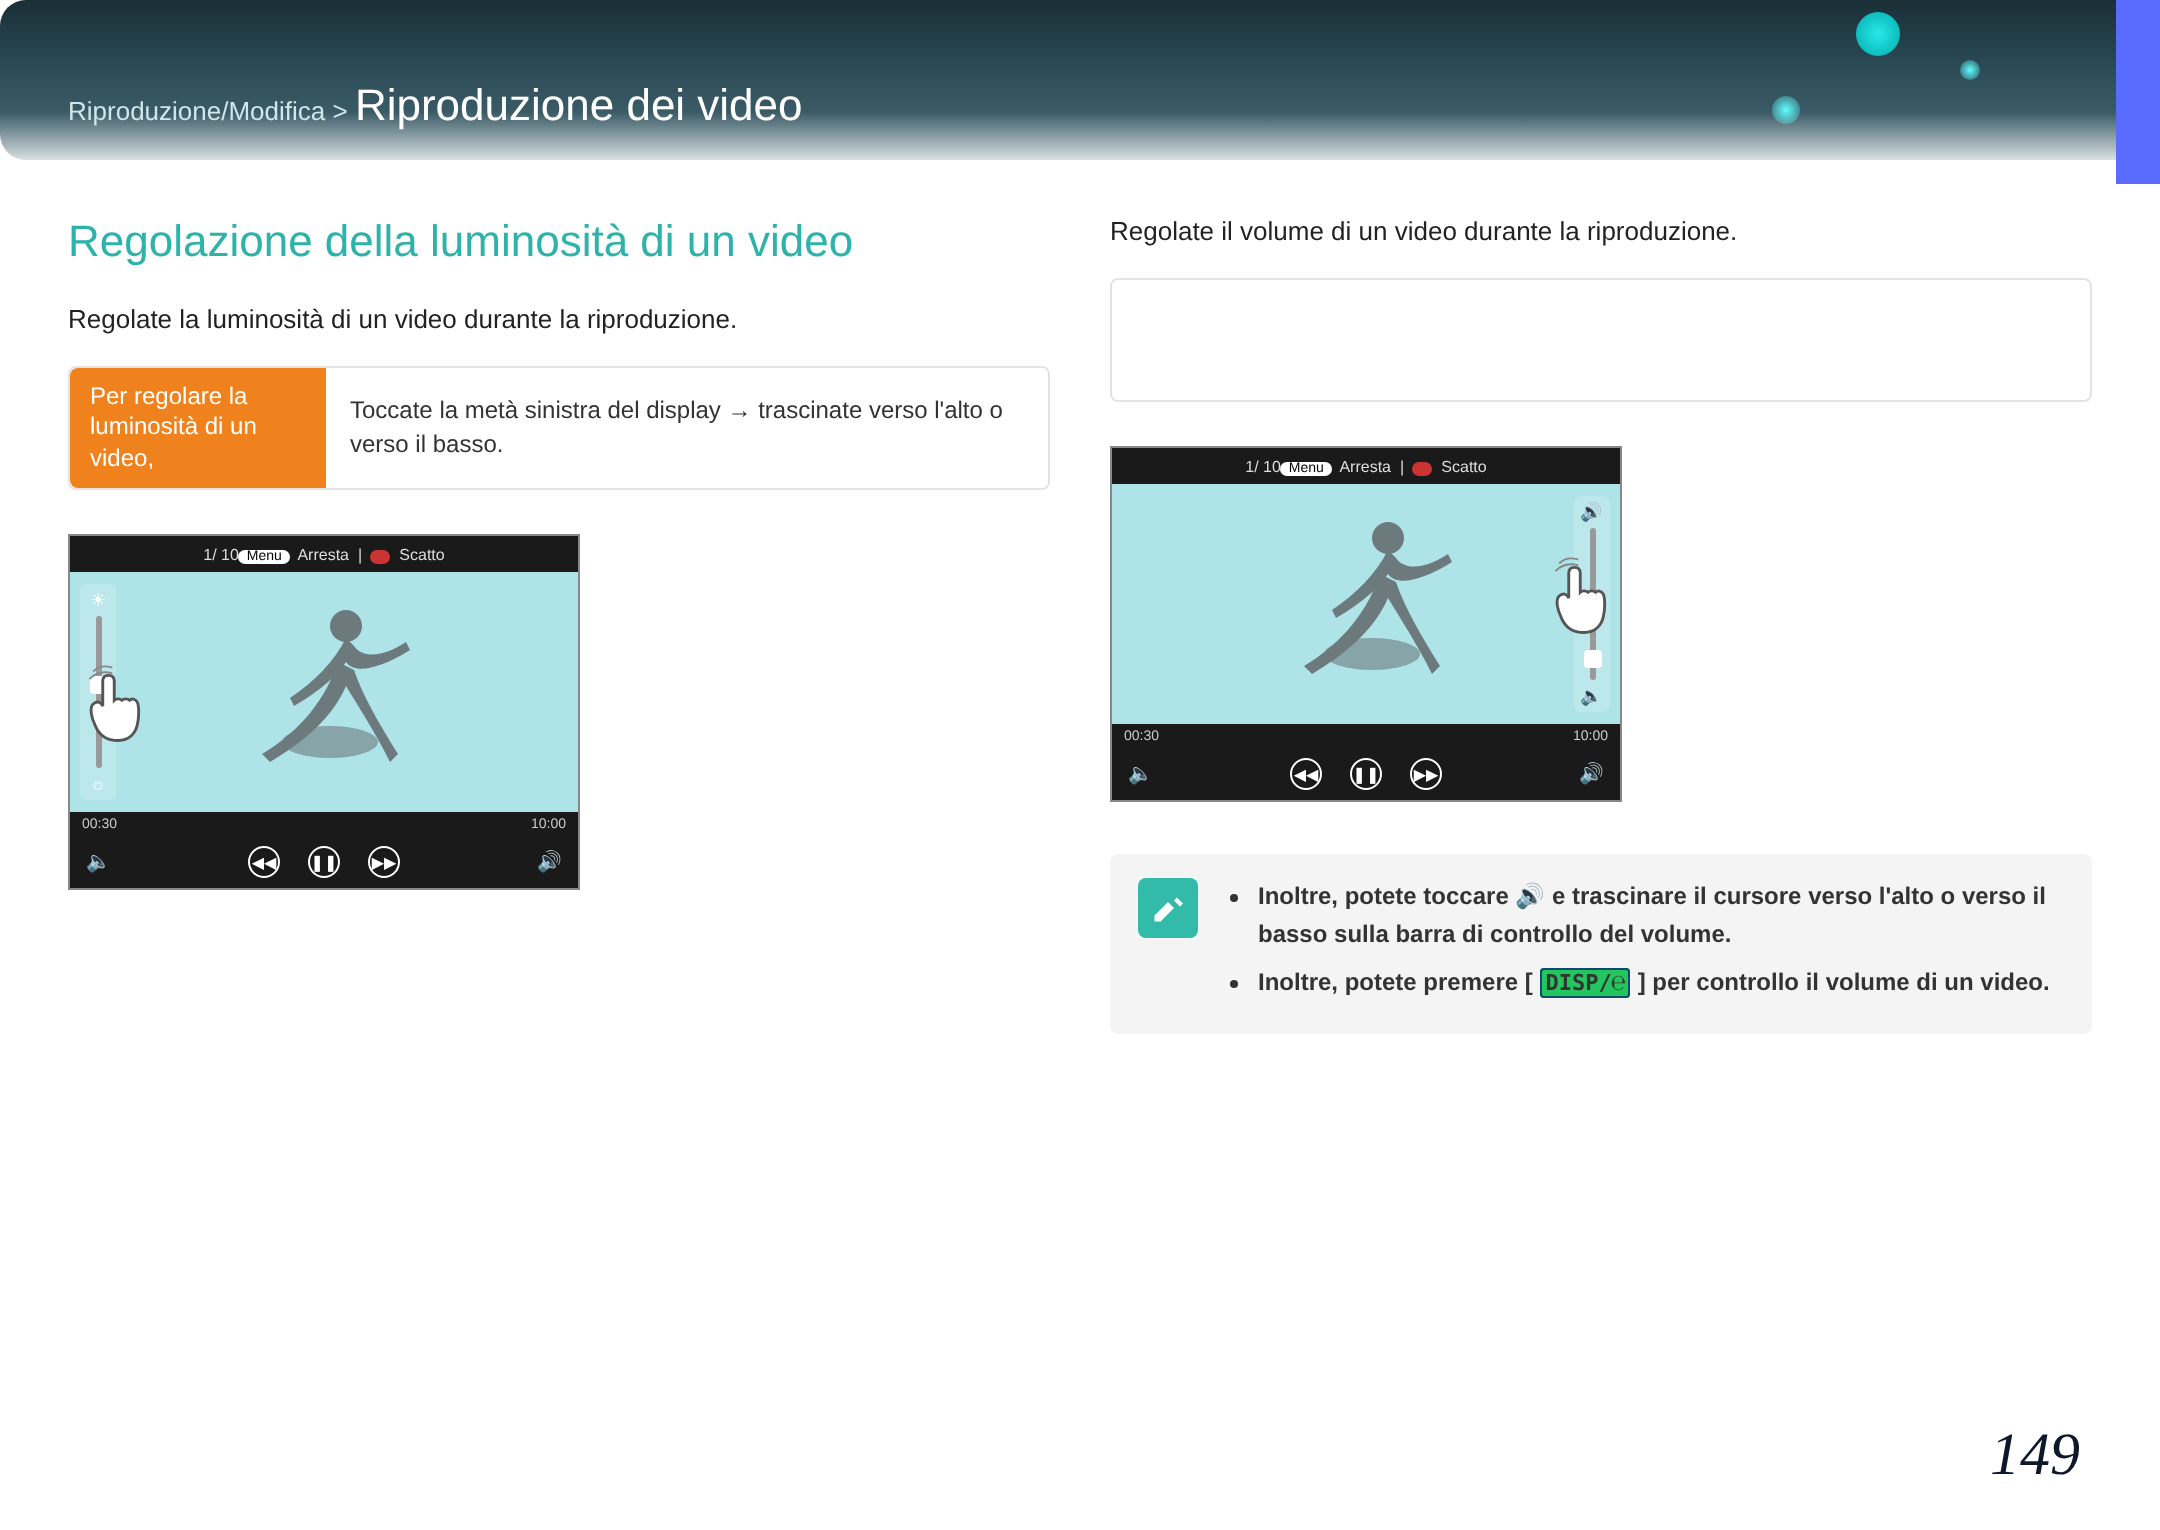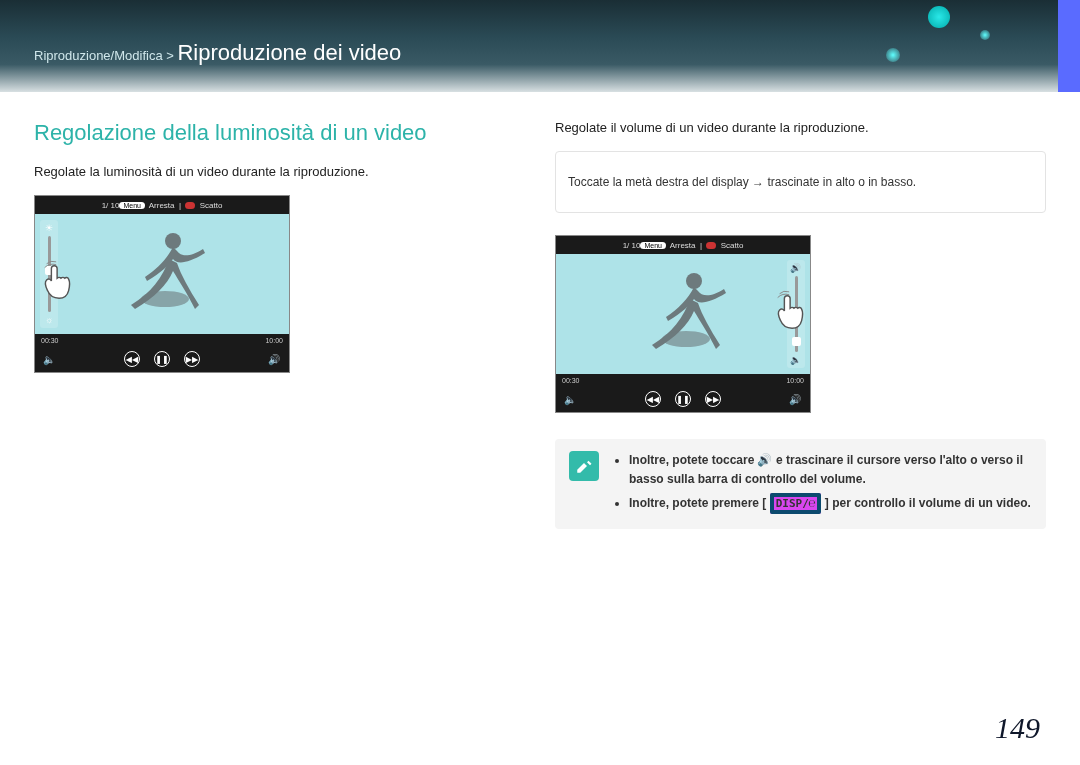--- a/index.html
+++ b/index.html
@@ -5,25 +5,26 @@
   * { box-sizing: border-box; margin: 0; padding: 0; }
   body {
     width: 1080px;
     height: 765px;
     font-family: "Segoe UI", Arial, sans-serif;
     background: #fff;
     position: relative;
     overflow: hidden;
   }
   .header {
-    height: 92px;
+    height: 80px;
     background: linear-gradient(180deg, #1a2e35 0%, #2a4a55 40%, #3a5a65 70%, #d8e0e2 100%);
     position: relative;
     padding: 40px 0 16px 34px;
     color: #fff;
+    border-radius: 13px;
   }
   .header::before {
     content: "";
     position: absolute;
     top: 0; right: 0; width: 22px; height: 92px;
     background: #5a6bff;
   }
   .bokeh { position: absolute; border-radius: 50%; }
   .b1 { width: 22px; height: 22px; background: radial-gradient(circle,#2ae8e8,#0aa); top: 6px; right: 130px; }
   .b2 { width: 10px; height: 10px; background: radial-gradient(circle,#5fffff,transparent); top: 30px; right: 90px; }
@@ -84,21 +85,21 @@
   }
   .cbtn { width: 16px; height: 16px; border: 1.5px solid #fff; border-radius: 50%; display: flex; align-items: center; justify-content: center; color: #fff; font-size: 8px; }
   .note-box {
     margin-top: 26px; background: #f4f4f4; border-radius: 4px; padding: 12px 14px 12px 14px;
     display: flex; gap: 14px; font-size: 12px; color: #333; line-height: 1.6;
   }
   .note-icon { width: 30px; height: 30px; background: #33bbaa; border-radius: 4px; display: flex; align-items: center; justify-content: center; color: #fff; flex-shrink: 0; }
   .note-list { list-style: disc; padding-left: 16px; font-weight: bold; }
   .note-list li { margin-bottom: 4px; }
   .inl-icon { display: inline-block; vertical-align: middle; }
-  .disp { font-family: monospace; font-size: 11px; border: 4px solid #0c4a6e; padding: 0 2px; border-radius: 2px; background: #d946ef; }
+  .disp { font-family: monospace; font-size: 11px; border: 1px solid #0c4a6e; padding: 0 2px; border-radius: 2px; background: #22c55e; }
   .page-num {
     position: absolute; bottom: 20px; right: 40px;
     font-style: italic; font-size: 30px; color: #0f172a; font-family: Liberation Serif, serif;
   }
 </style>
 </head>
 <body>
 
 <div class="header">
   <div class="bokeh b1"></div>
@@ -107,20 +108,24 @@
   <span class="breadcrumb-small">Riproduzione/Modifica &gt; </span>
   <span class="breadcrumb-large">Riproduzione dei video</span>
 </div>
 
 <div class="page">
 
   <div class="col">
     <h2 class="section-title">Regolazione della luminosità di un video</h2>
     <p class="section-desc">Regolate la luminosità di un video durante la riproduzione.</p>
 
+    <div class="instr-row">
+      <div class="instr-label">Per regolare la luminosità di un video,</div>
+      <div class="instr-text">Toccate la metà sinistra del display → trascinate verso l'alto o verso il basso.</div>
+    </div>
 
     <div class="player">
       <div class="player-top">
         <span>1/ 10</span>
         <span>
           <span class="menu-chip">Menu</span>
           <span>Arresta</span>
           &nbsp;|&nbsp;
           <span class="shoot-chip">&nbsp;</span>
           <span>Scatto</span>
@@ -158,21 +163,20 @@
         <div class="cbtn">▶▶</div>
         <span style="color:#fff;font-size:10px;position:absolute;right:8px">🔊</span>
       </div>
     </div>
   </div>
 
   <div class="col">
     <p class="section-desc">Regolate il volume di un video durante la riproduzione.</p>
 
     <div class="instr-row">
-      <div class="instr-text">Toccate la metà destra del display → trascinate in alto o in basso.</div>
     </div>
 
     <div class="player">
       <div class="player-top">
         <span>1/ 10</span>
         <span>
           <span class="menu-chip">Menu</span>
           <span>Arresta</span>
           &nbsp;|&nbsp;
           <span class="shoot-chip">&nbsp;</span>

